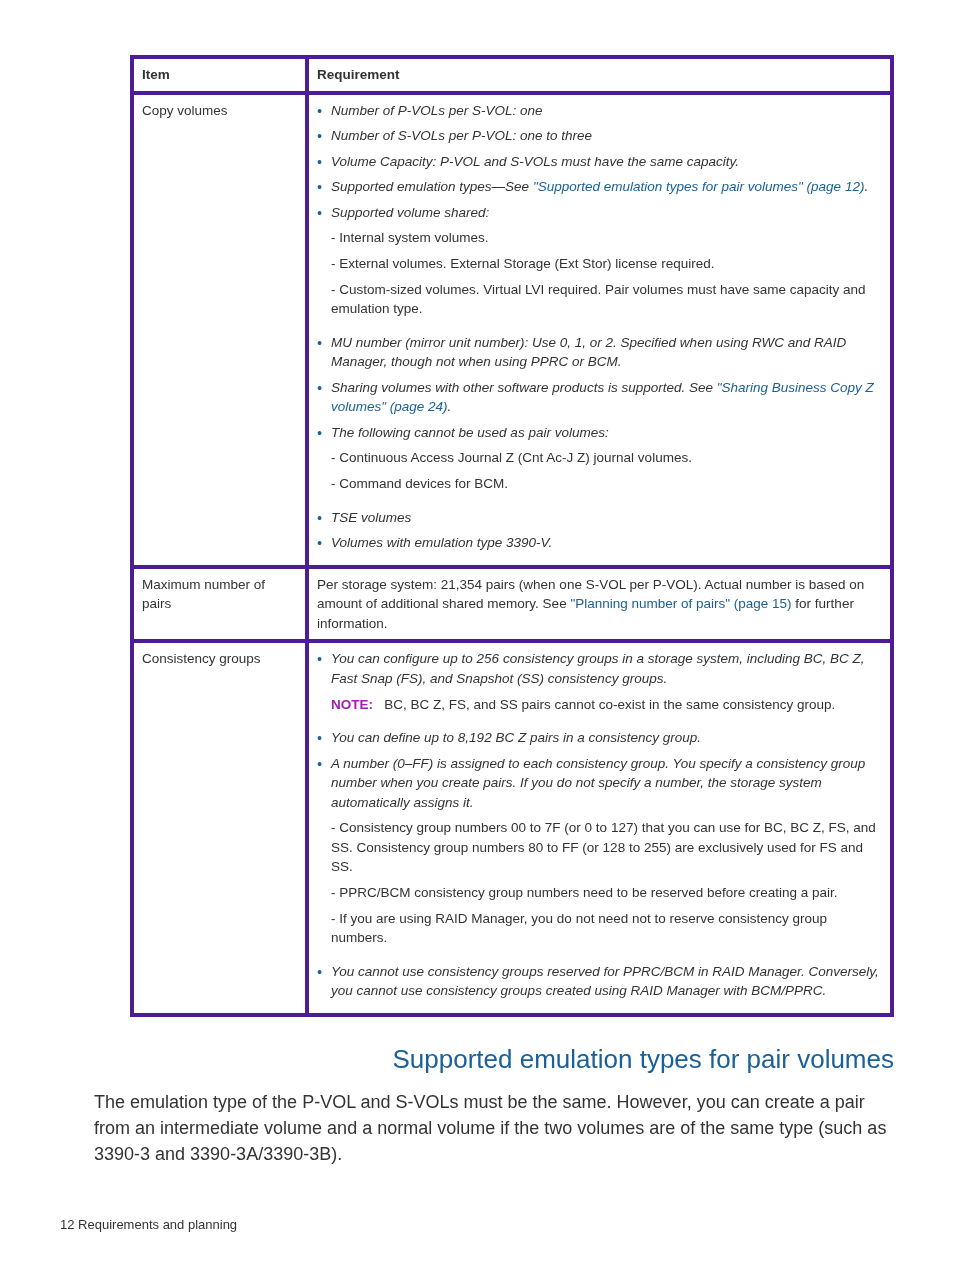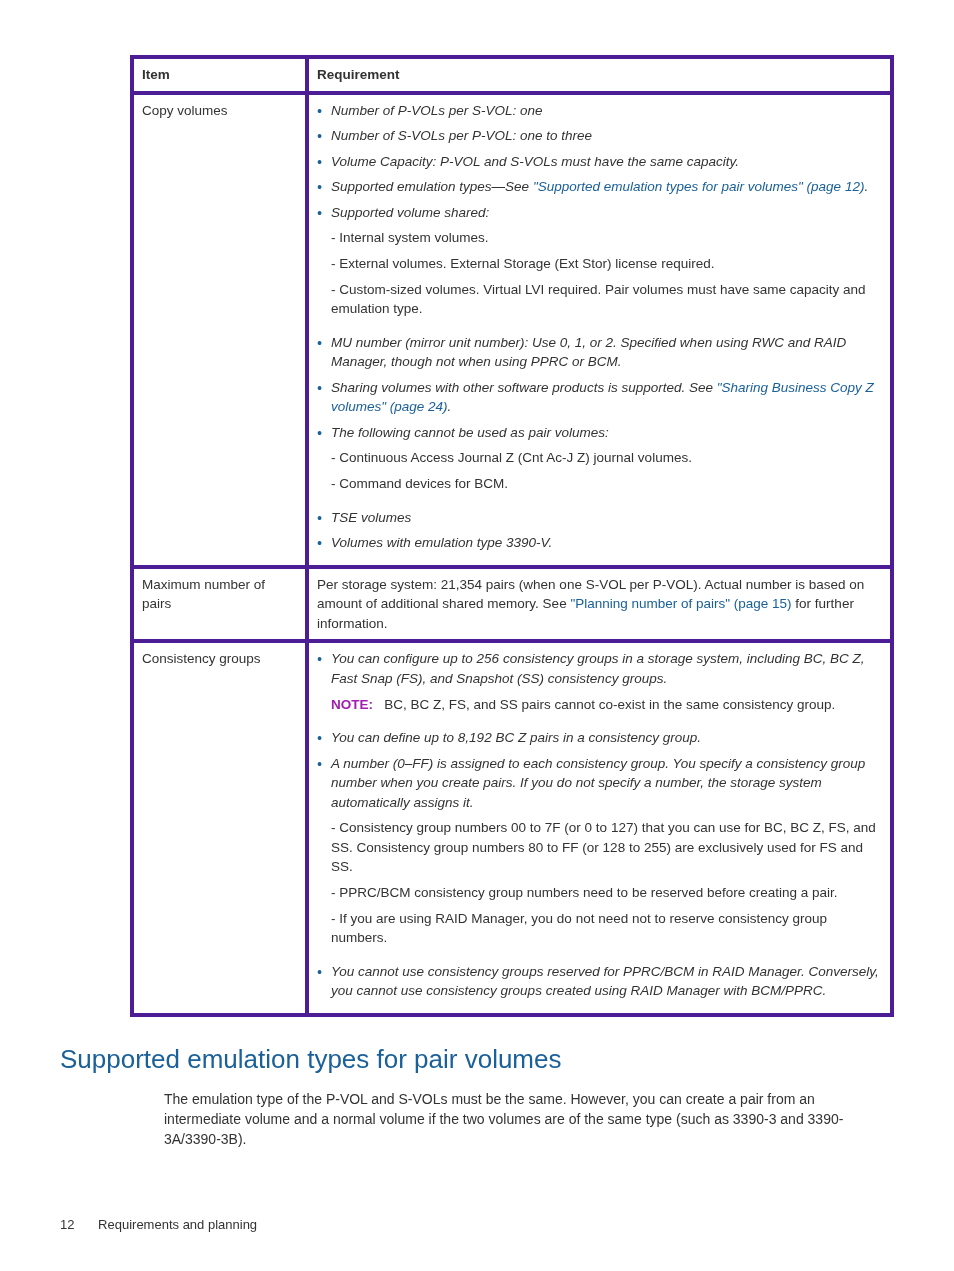--- a/index.html
+++ b/index.html
@@ -44,33 +44,34 @@
     }
     .sub { padding-left: 14px; margin-bottom: 6px; display: block; }
     .link { color: #1a6099; }
     .note-label { color: #a21caf; font-weight: bold; }
     h2.section-heading {
       color: #1a6099;
       font-weight: normal;
       font-size: 26px;
       margin-top: 24px;
       margin-bottom: 10px;
+      text-align: right;
     }
     .section-paragraph {
-      margin-left: 104px;
-      font-size: 14px;
+      margin-left: 34px;
+      font-size: 18px;
       line-height: 1.45;
     }
     .footer {
       position: absolute;
       bottom: 36px;
       left: 60px;
       font-size: 13px;
     }
-    .footer .pagenum { margin-right: 20px; }
+    .footer .pagenum { }
     .spacer { height: 8px; }
   </style>
 </head>
 <body>
 
 <table>
   <thead>
     <tr>
       <th class="item-col">Item</th>
       <th>Requirement</th>

